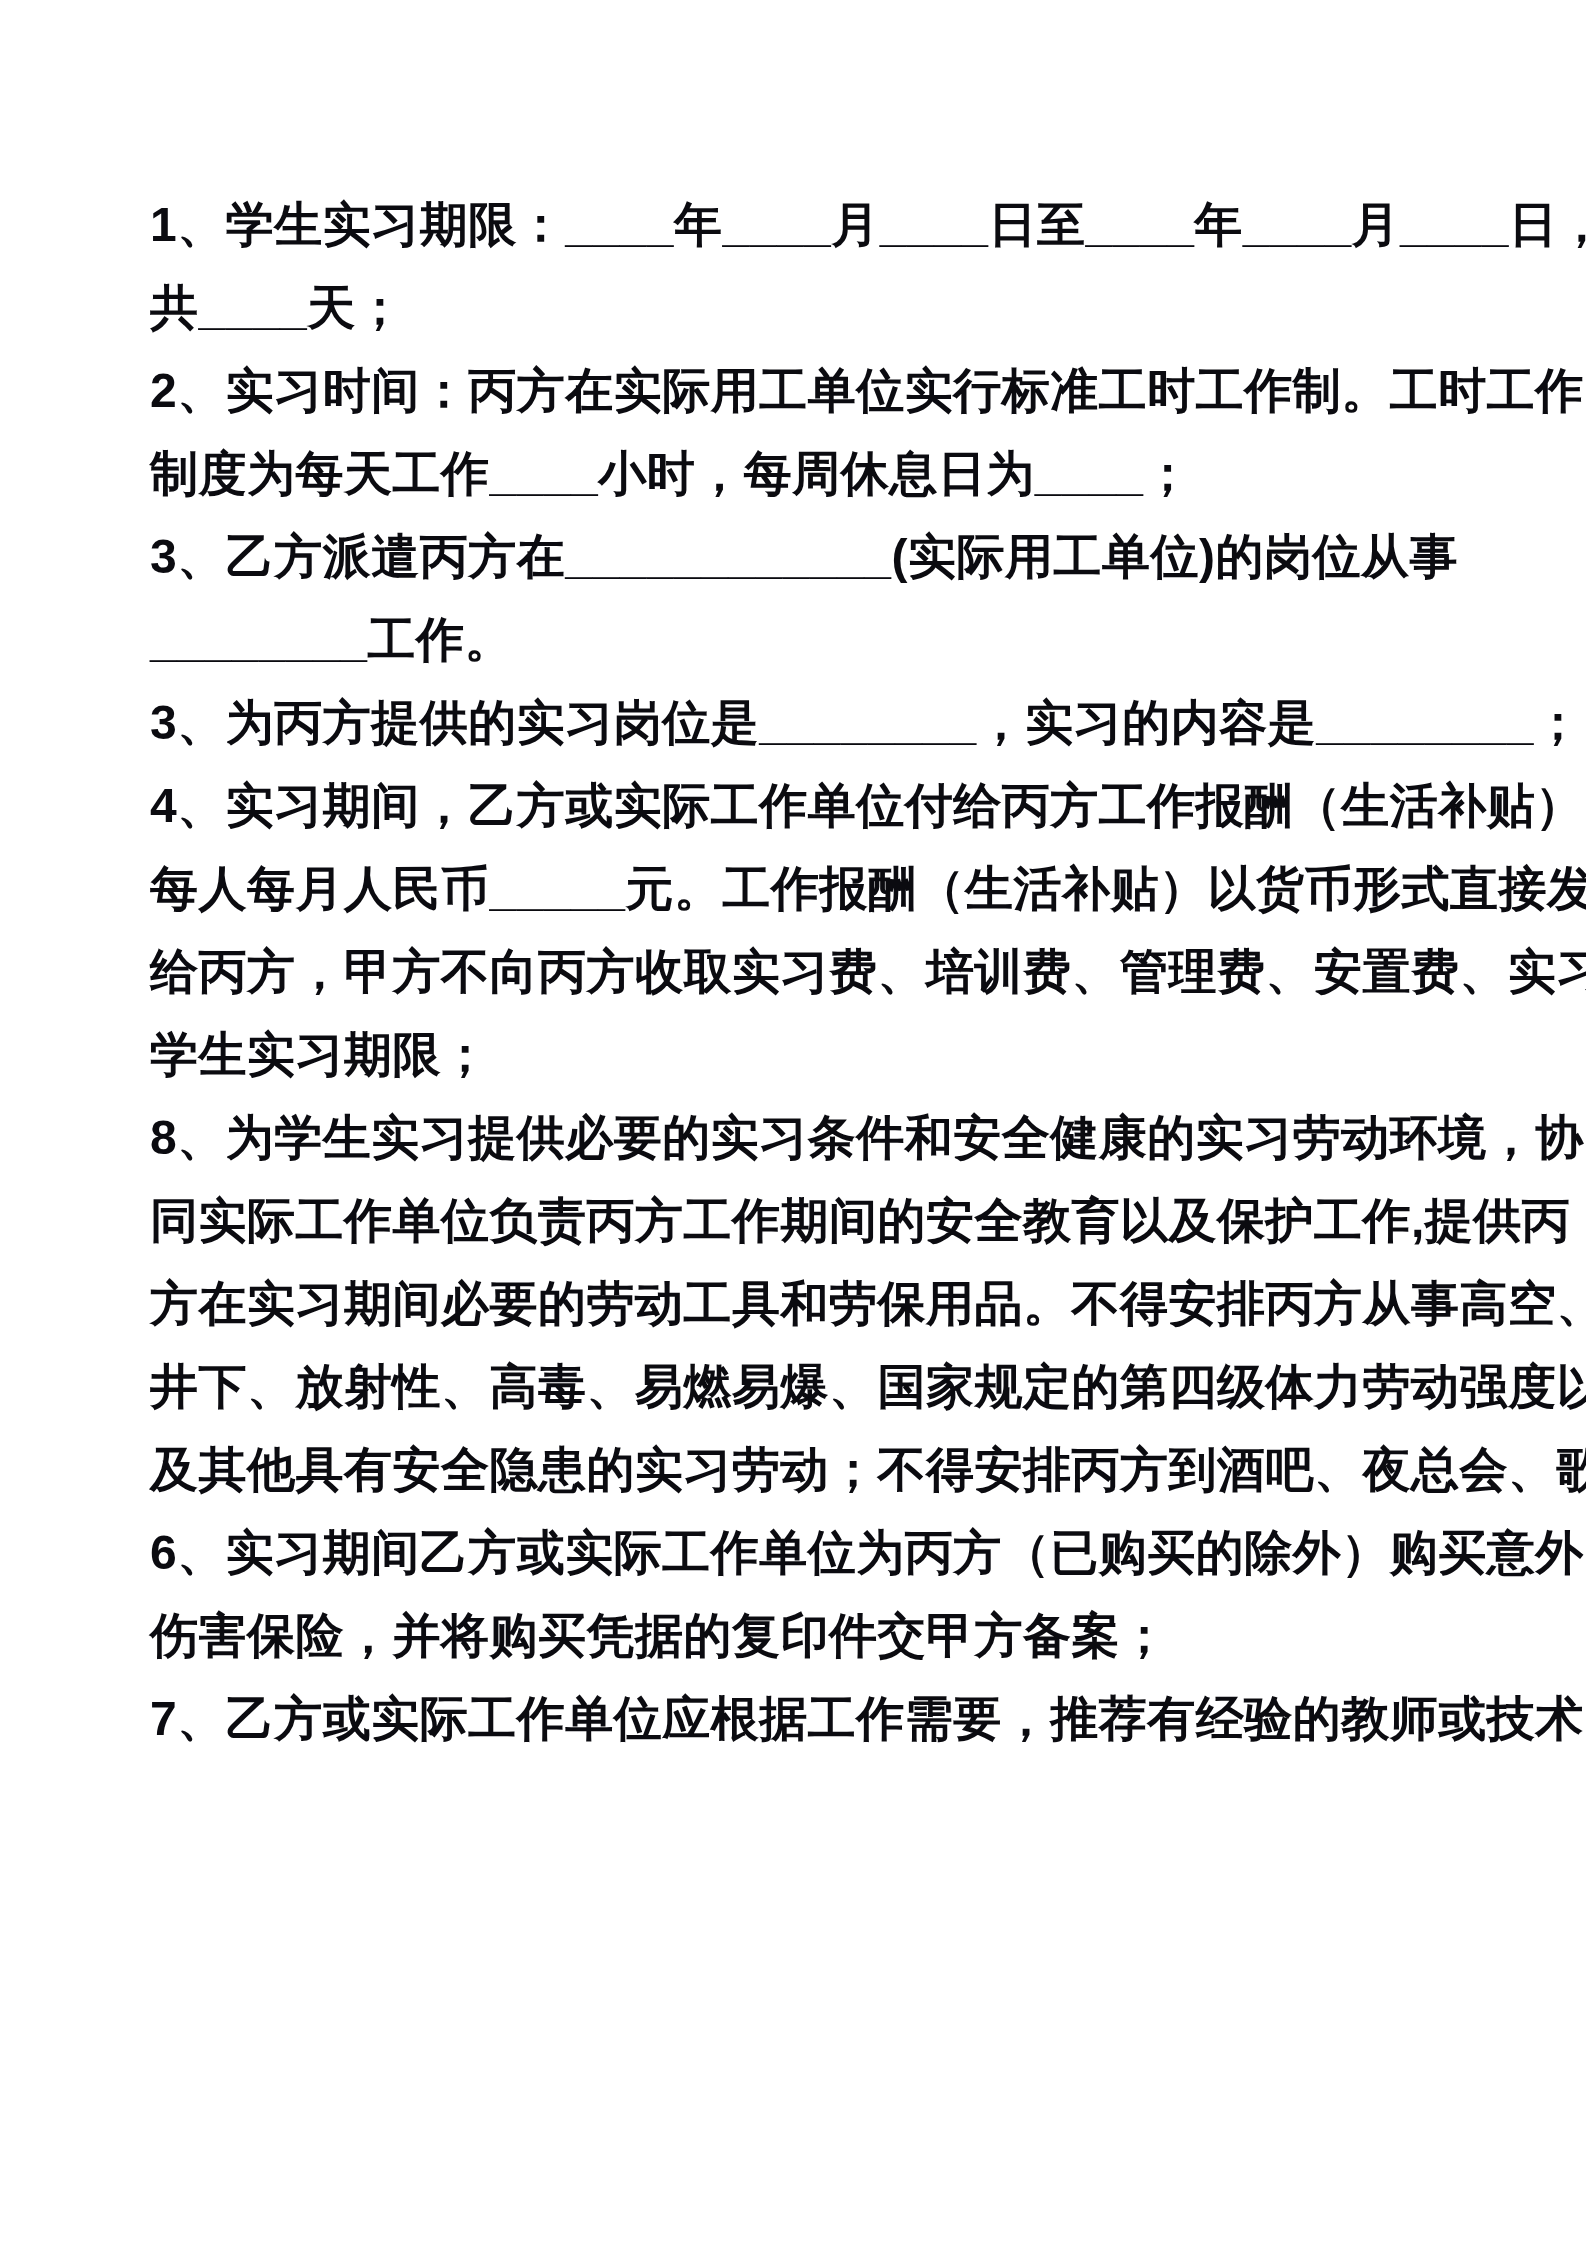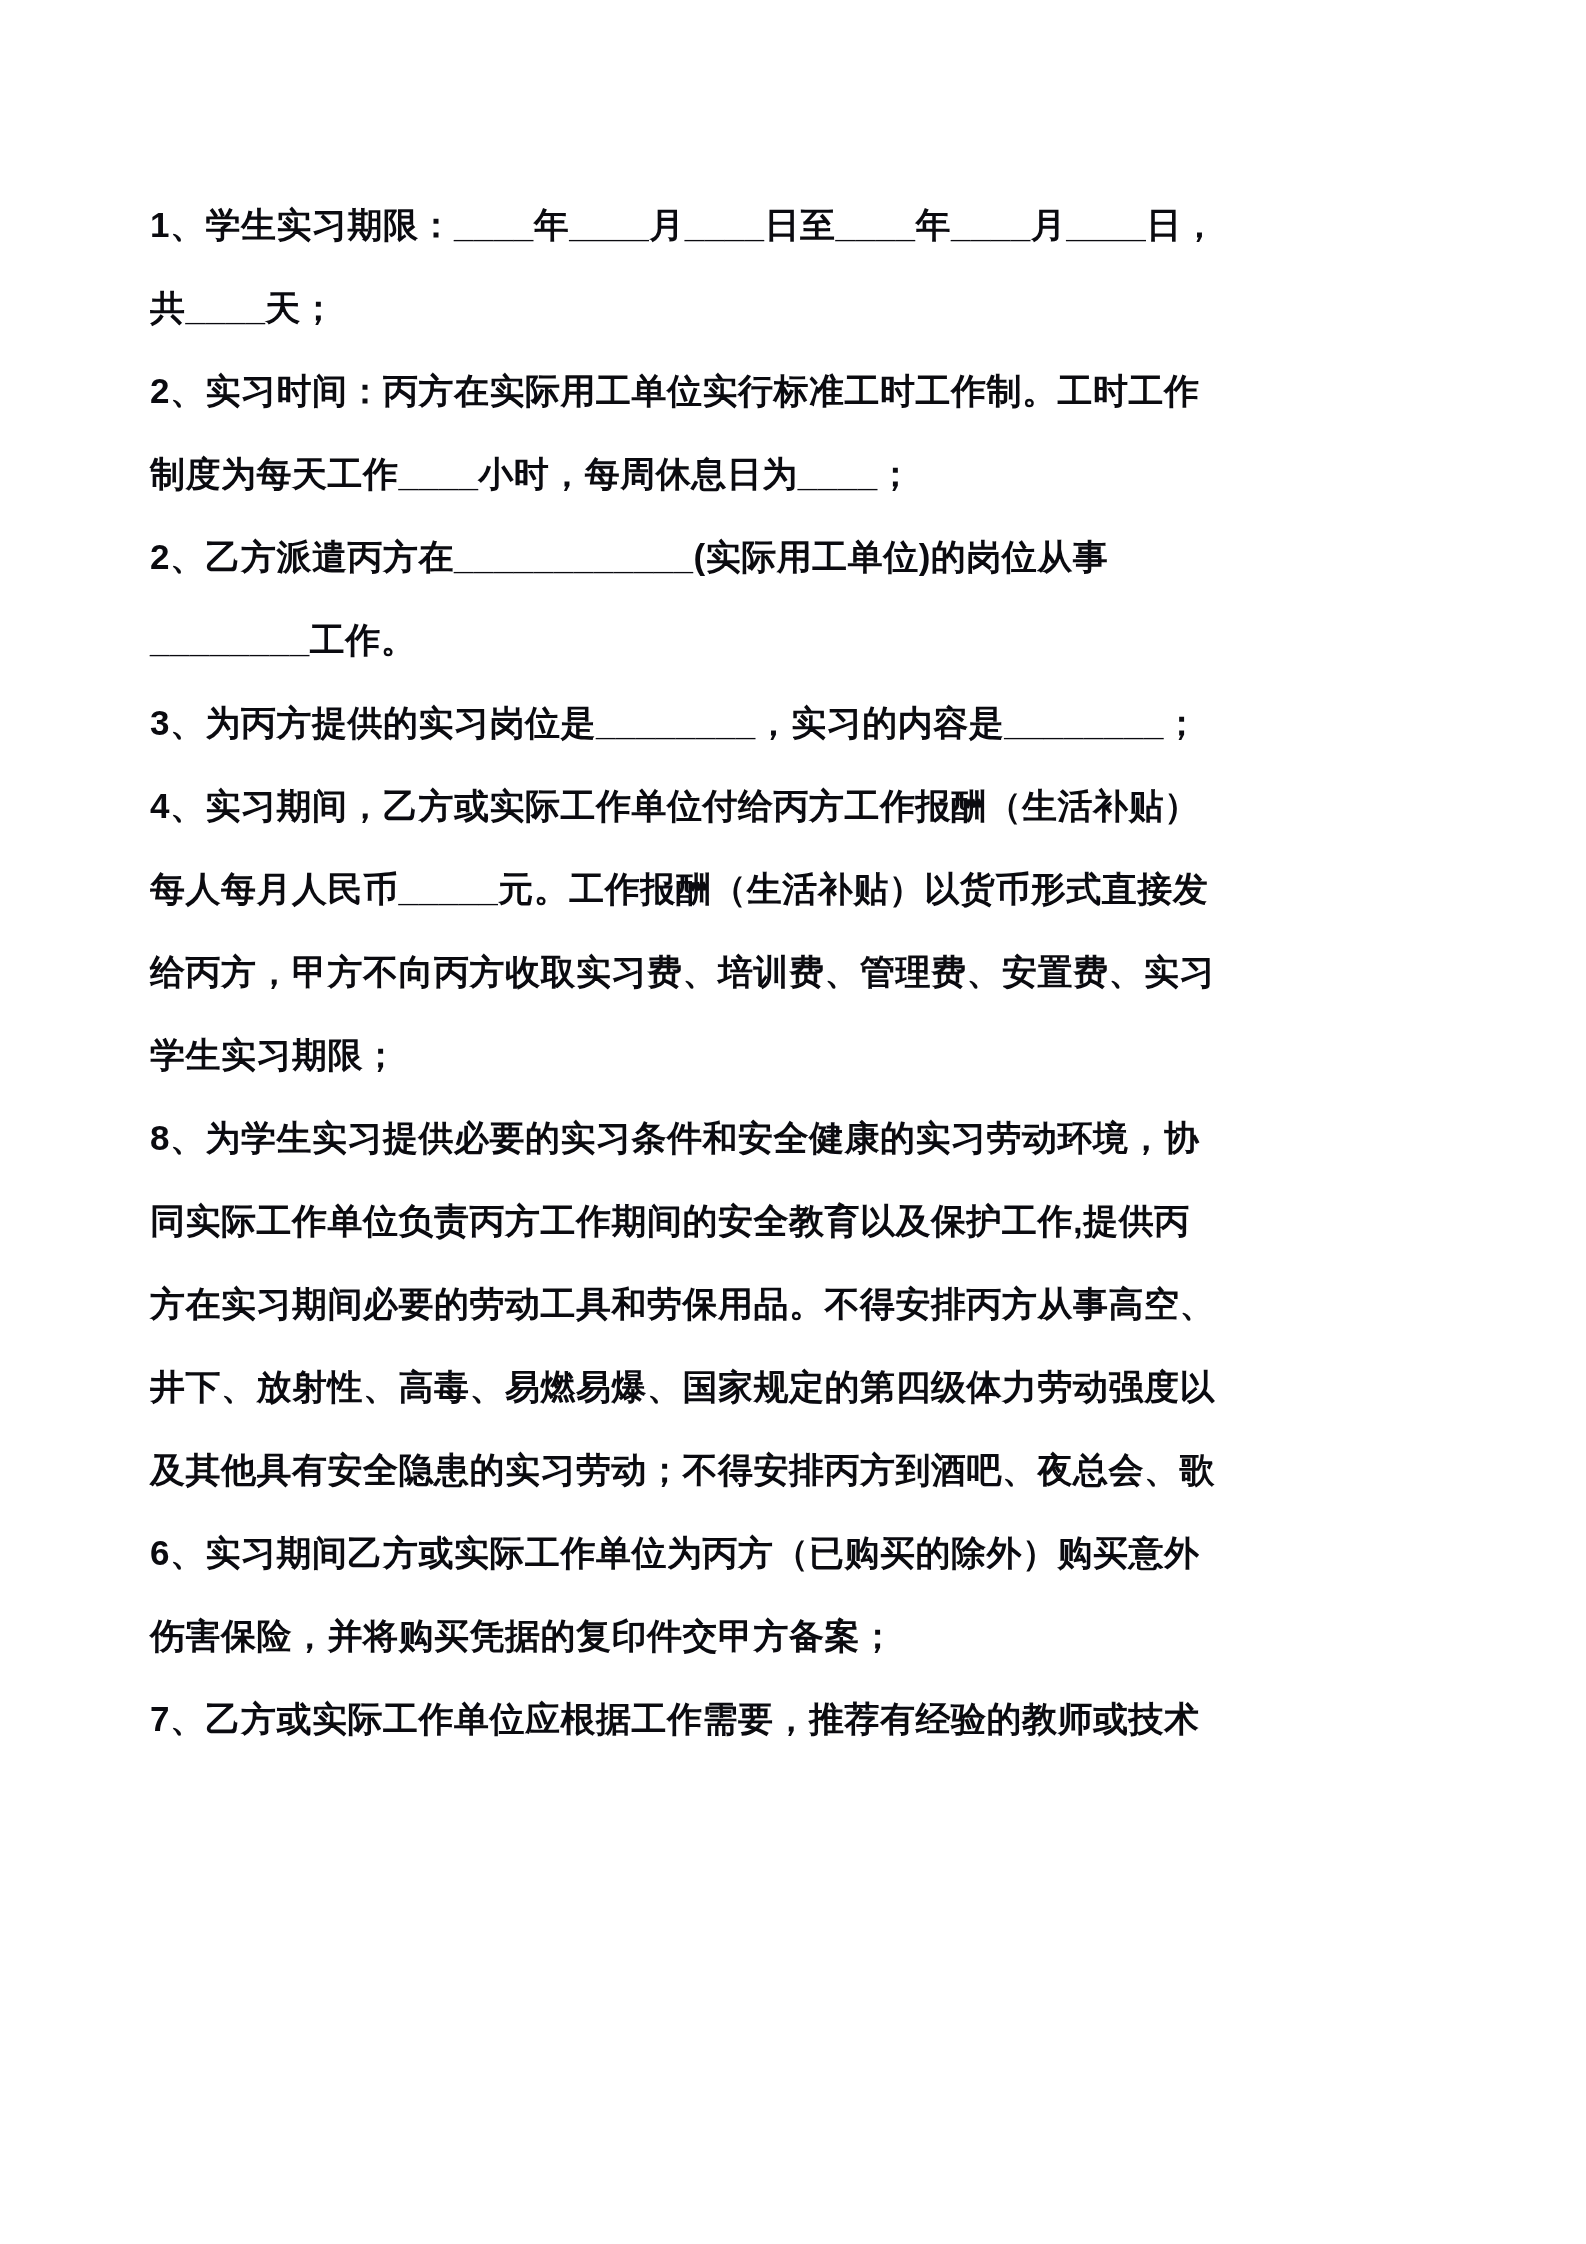--- a/index.html
+++ b/index.html
@@ -23,39 +23,39 @@
   }
   .doc-body {
     position: absolute;
     left: 150px;
     top: 183px;
     width: 1300px;
   }
   .line {
     font-family: "Liberation Sans", "DejaVu Sans", sans-serif;
     font-weight: 700;
-    font-size: 35px;
+    font-size: 48px;
     line-height: 83px;
     height: 83px;
     color: #0b0b10;
     white-space: nowrap;
     letter-spacing: 0.5px;
     text-align: left;
   }
 </style>
 </head>
 <body>
 
 <div class="page">
   <div class="doc-body">
     <div class="line">1、学生实习期限：____年____月____日至____年____月____日，</div>
     <div class="line">共____天；</div>
     <div class="line">2、实习时间：丙方在实际用工单位实行标准工时工作制。工时工作</div>
     <div class="line">制度为每天工作____小时，每周休息日为____；</div>
-    <div class="line">2、乙方派遣丙方在____________(实际用工单位)的岗位从事</div>
+    <div class="line">3、乙方派遣丙方在____________(实际用工单位)的岗位从事</div>
     <div class="line">________工作。</div>
     <div class="line">3、为丙方提供的实习岗位是________，实习的内容是________；</div>
     <div class="line">4、实习期间，乙方或实际工作单位付给丙方工作报酬（生活补贴）</div>
     <div class="line">每人每月人民币_____元。工作报酬（生活补贴）以货币形式直接发</div>
     <div class="line">给丙方，甲方不向丙方收取实习费、培训费、管理费、安置费、实习</div>
     <div class="line">学生实习期限；</div>
     <div class="line">8、为学生实习提供必要的实习条件和安全健康的实习劳动环境，协</div>
     <div class="line">同实际工作单位负责丙方工作期间的安全教育以及保护工作,提供丙</div>
     <div class="line">方在实习期间必要的劳动工具和劳保用品。不得安排丙方从事高空、</div>
     <div class="line">井下、放射性、高毒、易燃易爆、国家规定的第四级体力劳动强度以</div>

